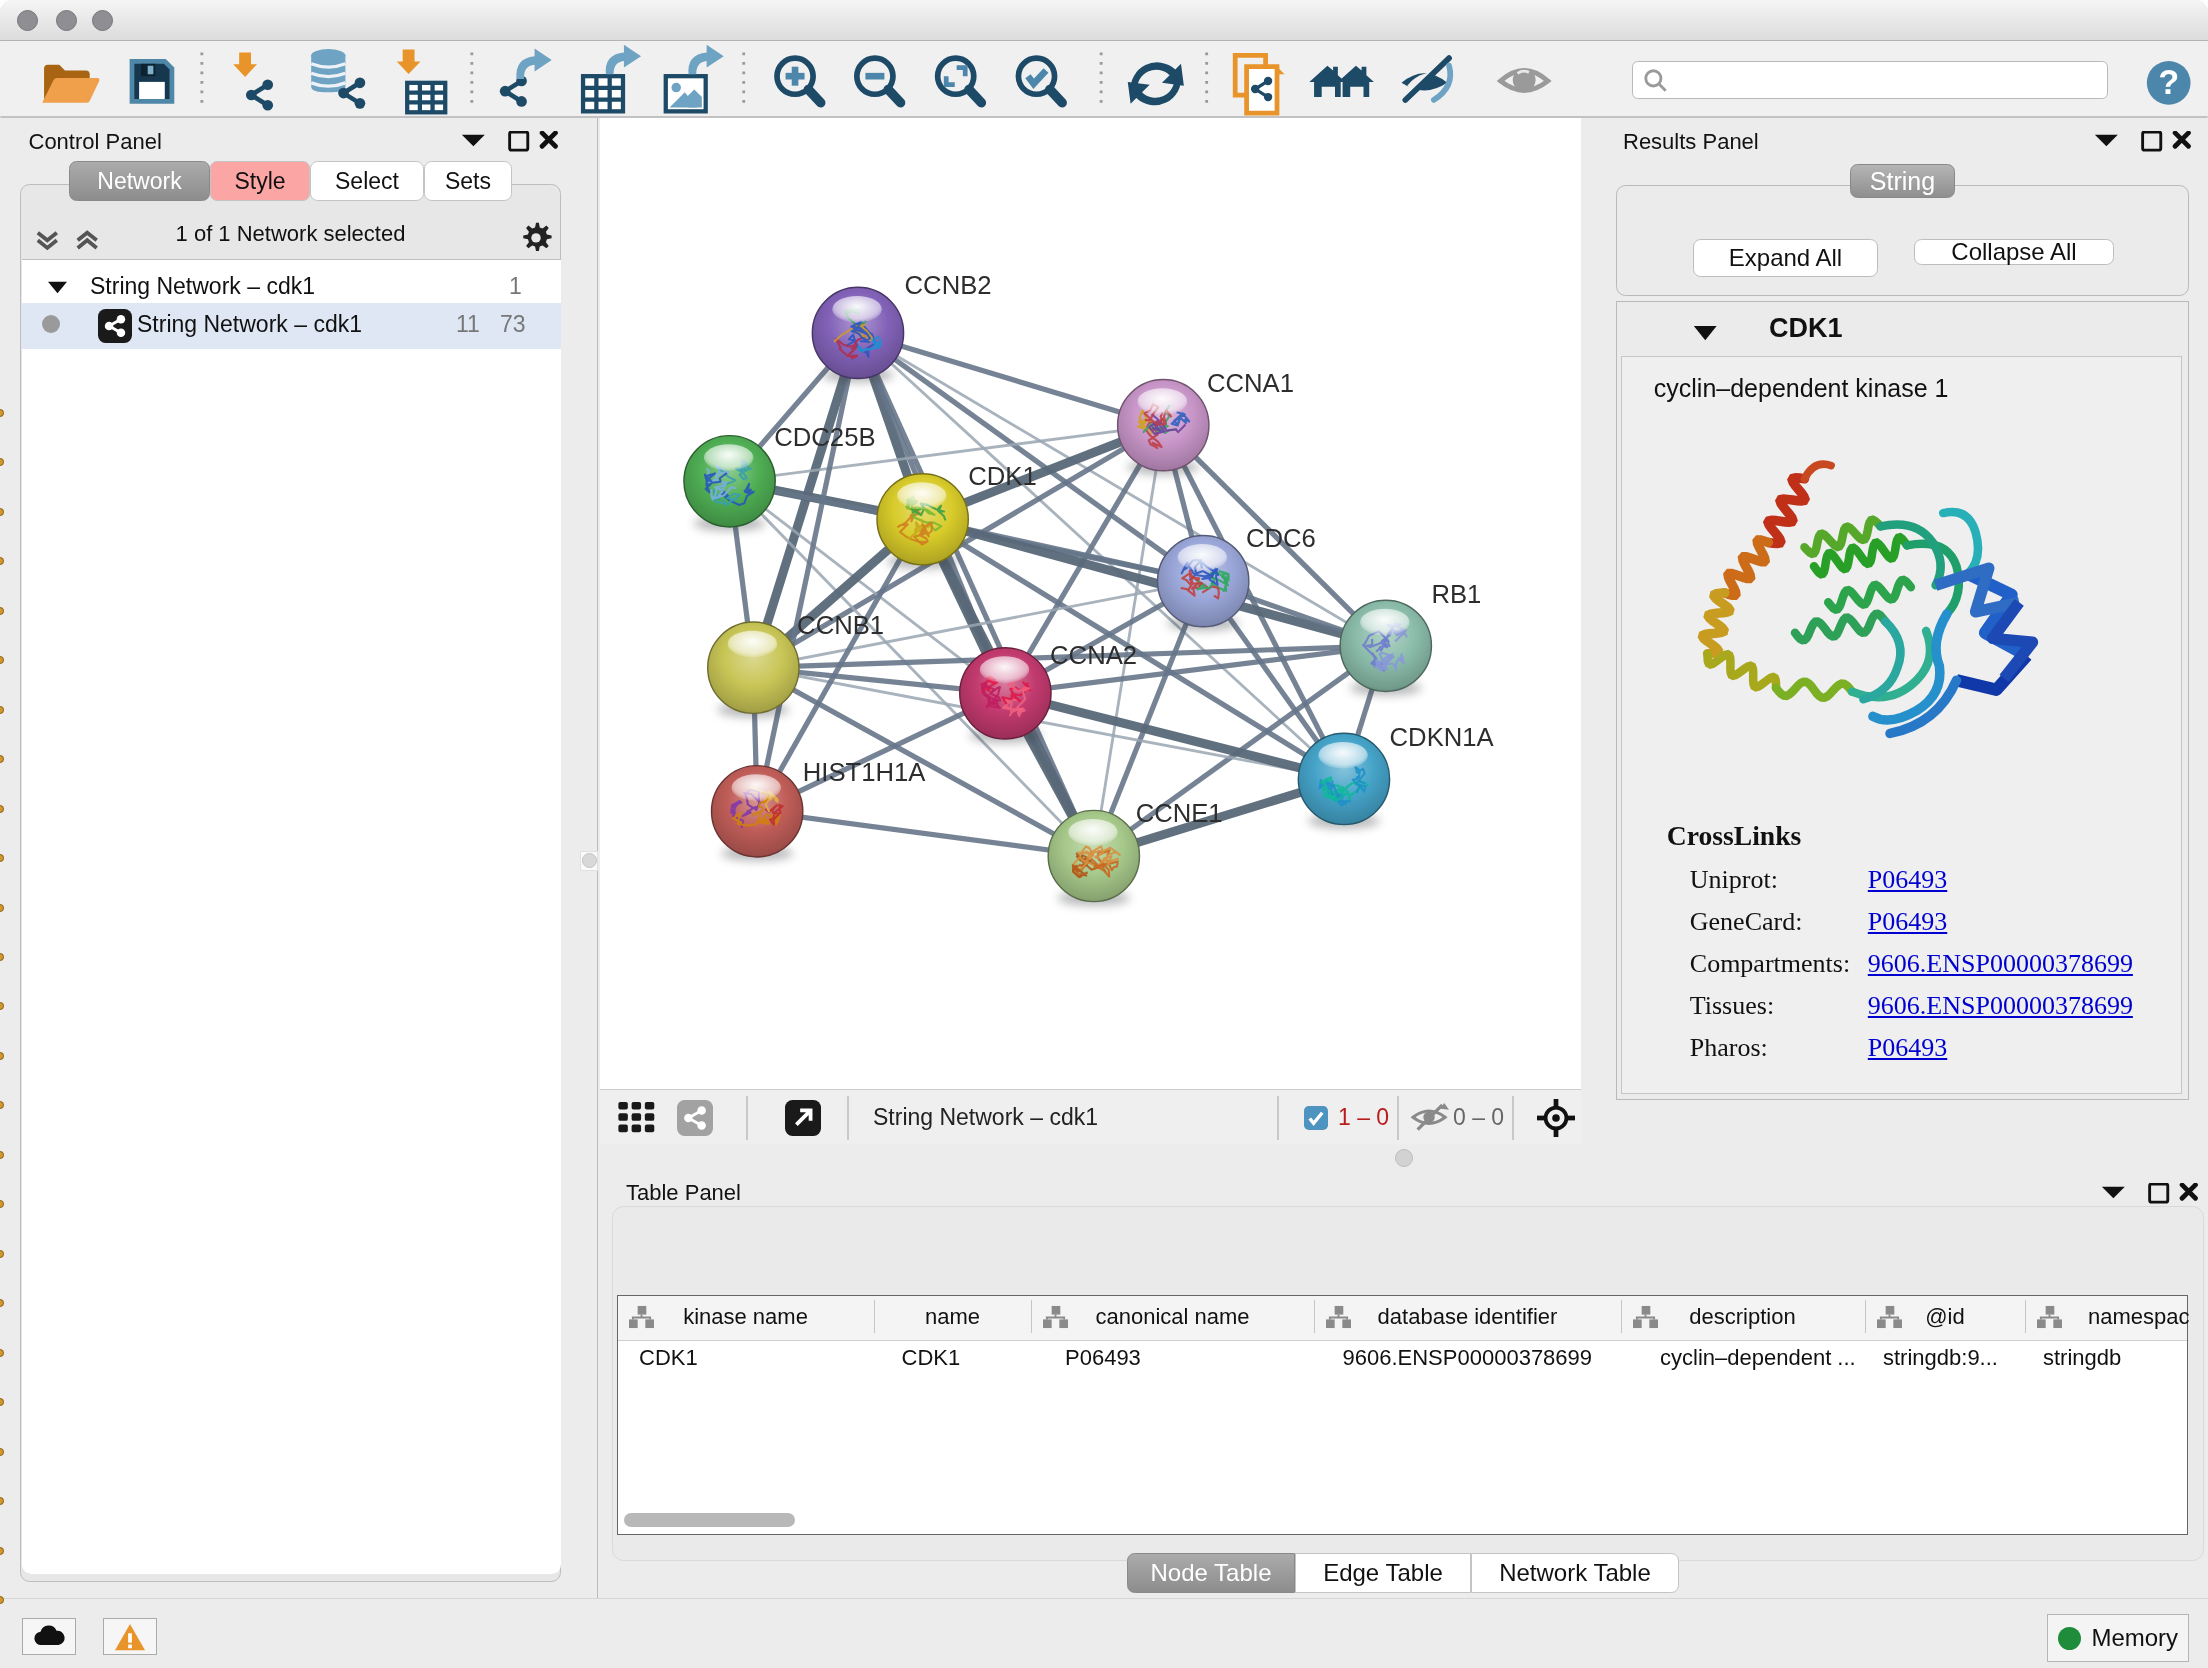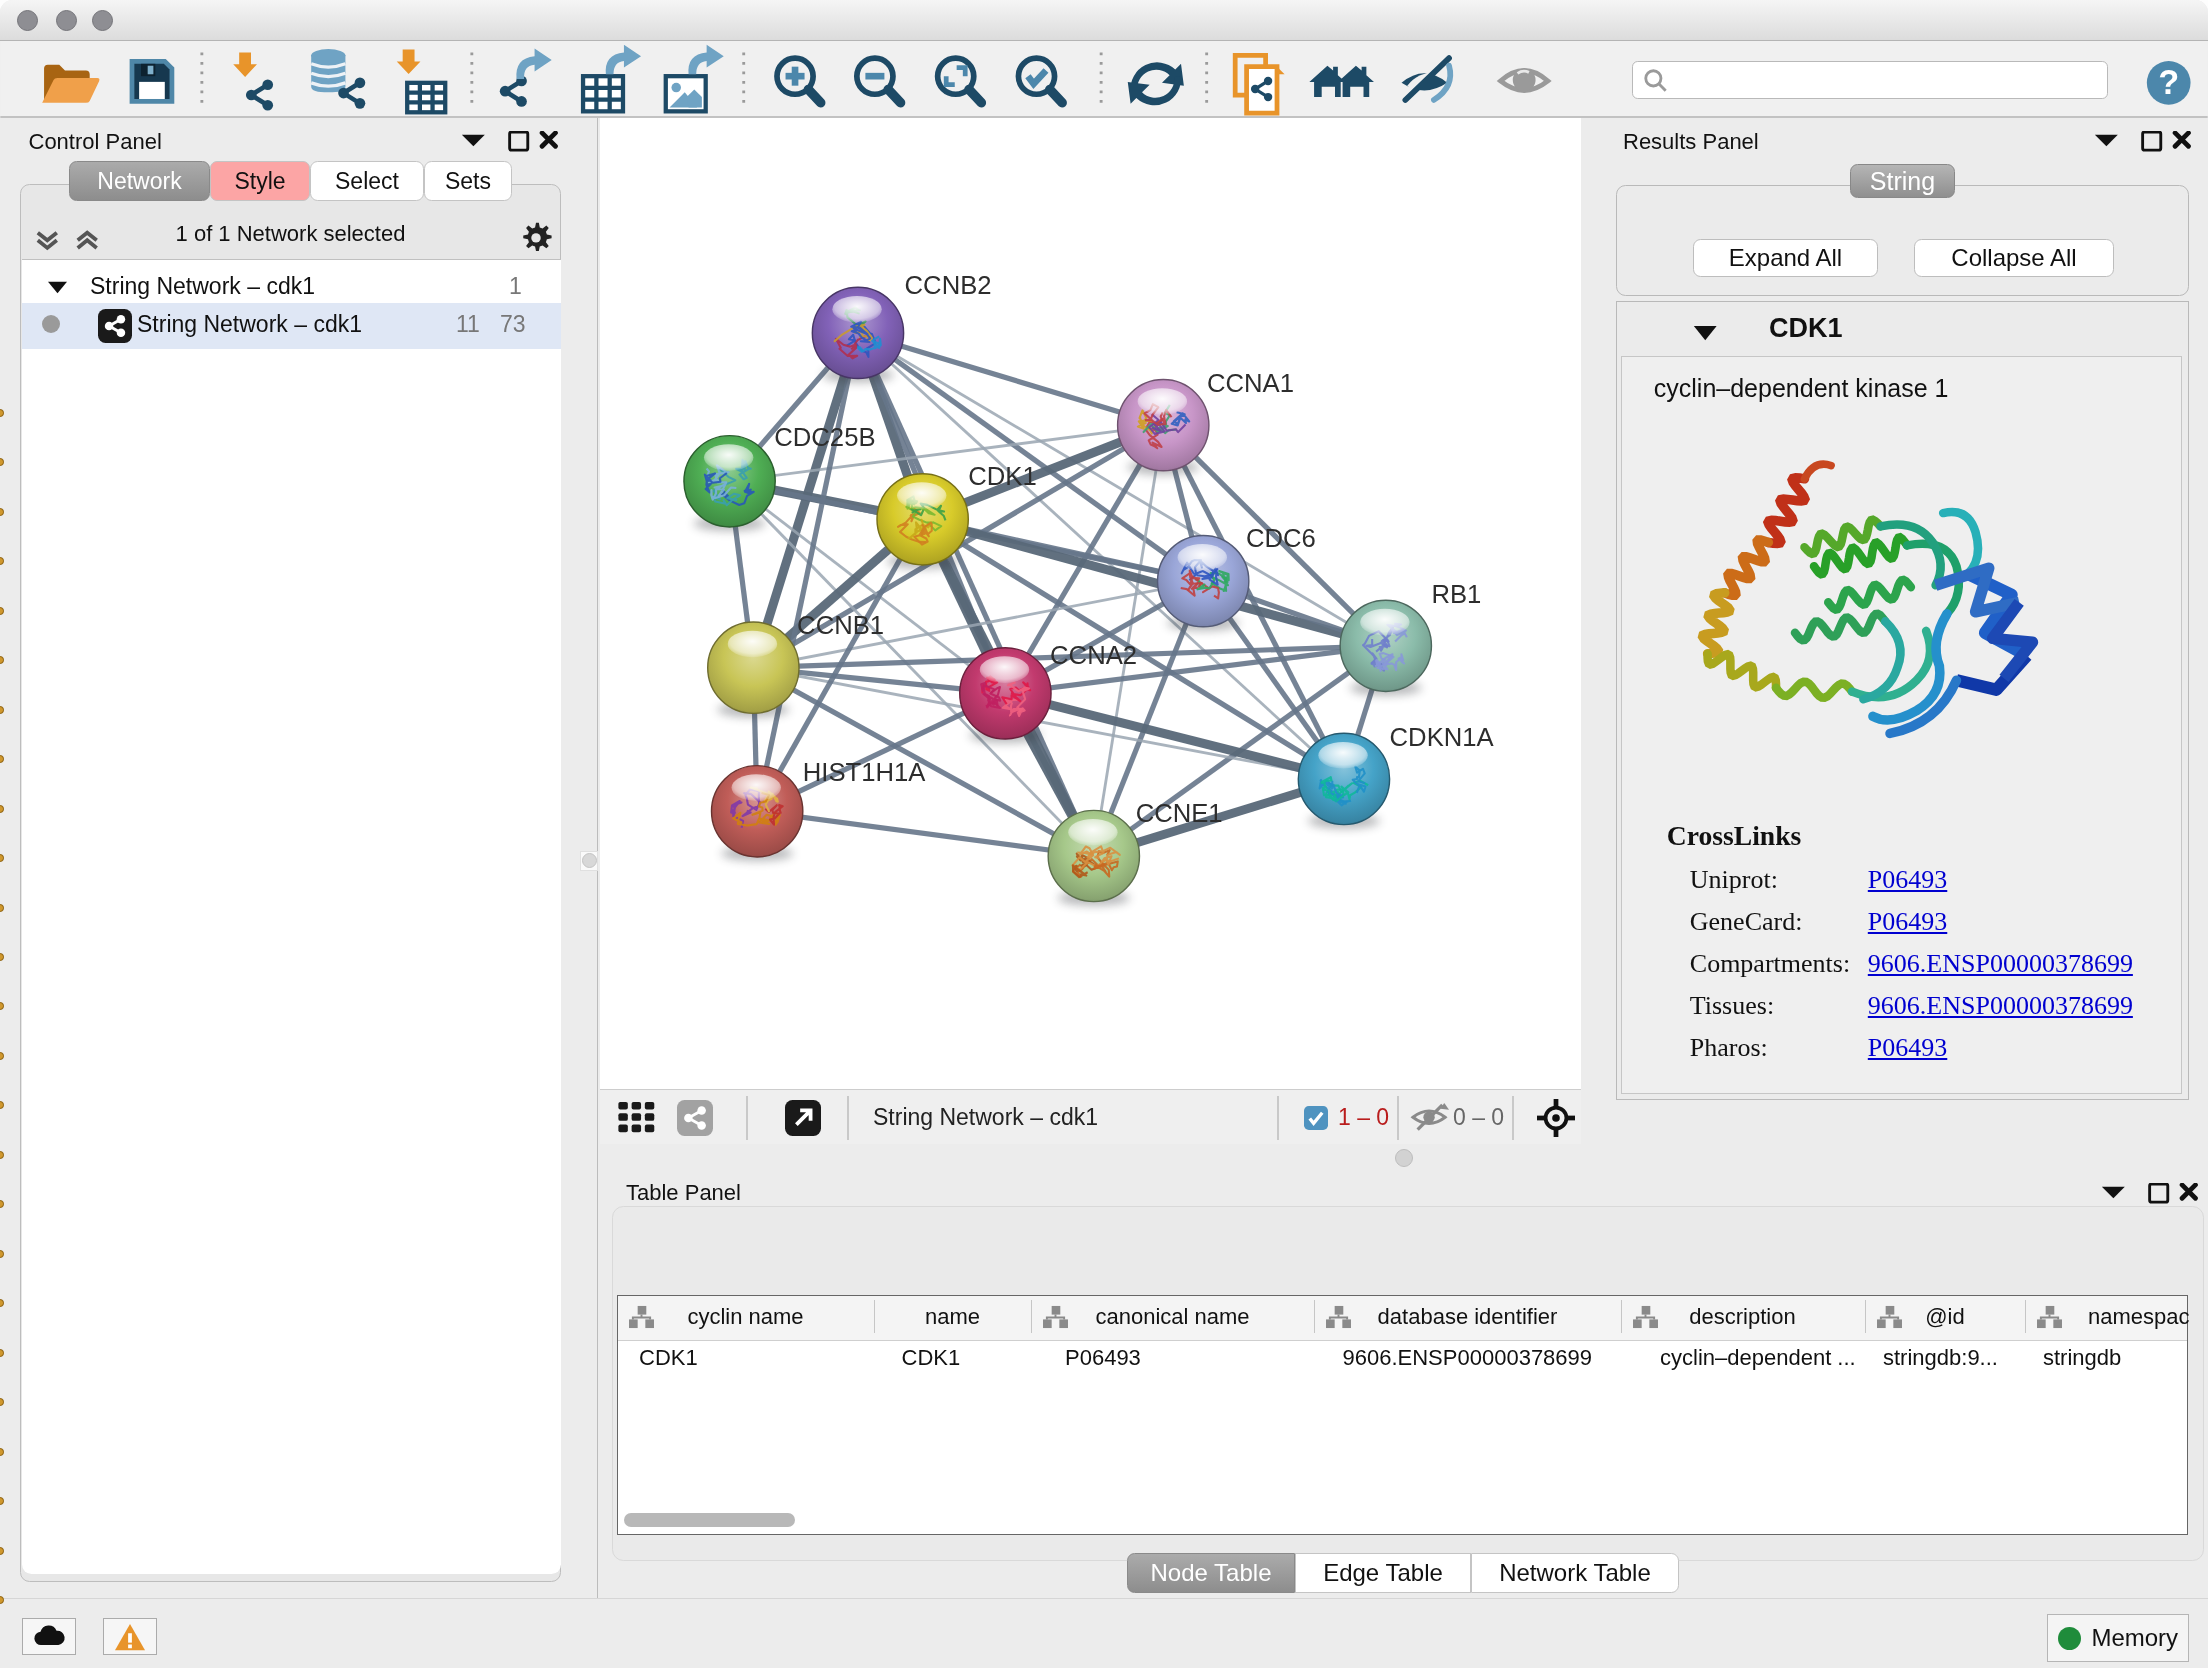--- a/index.html
+++ b/index.html
@@ -539,21 +539,21 @@
 <div class="abs" style="left:1582px;top:118px;width:627px;height:1026px;background:#ececec">
  <div class="abs ptitle" style="left:41px;top:10.5px">Results Panel</div>
  <svg class="abs" style="left:511px;top:13.3px" width="105" height="21" viewBox="0 0 110 22">
   <path d="M2 4 L26 4 L14 16 Z" fill="#111"></path>
   <rect x="52" y="1" width="19" height="19" fill="none" stroke="#111" stroke-width="3" rx="2"></rect>
   <path d="M86 2 L100 16 M100 2 L86 16" stroke="#111" stroke-width="5" stroke-linecap="round"></path>
  </svg>
  <div class="abs" style="z-index:3;left:268px;top:46px;width:105px;height:34px;background:linear-gradient(#b5b5b5,#8f8f8f);border:1px solid #888;border-radius:7.6px;color:#fff;font-size:25px;display:flex;align-items:center;justify-content:center">String</div>
  <div class="abs" style="left:34px;top:67px;width:573px;height:111px;background:#ebebeb;border:1.9px solid #b9b9b9;border-radius:9.5px">
   <div class="abs" style="left:76px;top:53px;width:185px;height:38px;background:#fff;border:1px solid #bdbdbd;border-radius:7.6px;font-size:24px;display:flex;align-items:center;justify-content:center;color:#111">Expand All</div>
-  <div class="abs" style="left:297px;top:53px;width:200px;height:38px;background:#fff;border:1px solid #bdbdbd;border-radius:7.6px;font-size:24px;display:flex;align-items:center;justify-content:center;color:#111">Collapse All</div>
+  <div class="abs" style="left:297px;top:53px;width:200px;height:26px;background:#fff;border:1px solid #bdbdbd;border-radius:7.6px;font-size:24px;display:flex;align-items:center;justify-content:center;color:#111">Collapse All</div>
  </div>
  <div class="abs" style="left:34px;top:183px;width:573px;height:799px;background:#ebebeb;border:1.9px solid #b9b9b9">
   <svg class="abs" style="left:74px;top:21px" width="28.5" height="21" viewBox="0 0 30 22">
           <path d="M3 3 L27 3 L15 18 Z" fill="#111"></path>
         </svg>
   <div class="abs" style="left:152px;top:11.4px;font-size:27px;font-weight:bold;color:#111">CDK1</div>
   <div class="abs" style="left:3.8px;top:54px;width:561px;height:738px;background:#efefef;border:1px solid #c6c6c6">
     <div class="abs" style="left:32px;top:17px;font-size:25px;color:#111">cyclin–dependent kinase 1</div>
     <svg class="abs" style="left:40px;top:95px" width="399" height="314" viewBox="0 0 420 330">
             <path d="M150.0,28.0 L144.9,27.2 L140.7,26.9 L138.0,27.5 L137.1,29.1 L138.0,31.7 L140.4,35.2 L143.7,39.2 L146.9,43.1 L149.3,46.6 L150.3,49.2 L149.4,50.8 L146.6,51.4 L142.4,51.1 L137.3,50.3 L132.3,49.6 L128.0,49.3 L125.3,49.8 L124.4,51.4 L125.3,54.1 L127.8,57.6 L131.0,61.5 L134.2,65.4 L136.7,68.9 L137.6,71.6 L136.7,73.2 L134.0,73.7 L129.7,73.4 L124.7,72.7 L119.6,71.9 L115.4,71.6 L112.6,72.2 L111.7,73.8 L112.7,76.4 L115.1,79.9 L118.3,83.8 L121.6,87.8 L124.0,91.3 L124.9,93.9 L124.0,95.5 L121.3,96.1 L117.1,95.8 L112.0,95.0" fill="none" stroke="#c03018" stroke-width="10" stroke-linecap="round"></path>
@@ -612,21 +612,21 @@
 <div class="abs" style="left:617px;top:1294px;width:1571px;height:240px;pointer-events:none">
 <div class="abs" style="left:0px;top:0;width:257px;height:45px;overflow:hidden">
         <svg style="position:absolute;left:11.4px;top:10.5px" width="27" height="24" viewBox="0 0 28 25">
           <g fill="#8a8a8a">
             <rect x="10" y="1" width="9" height="9"></rect>
             <rect x="1" y="15" width="9" height="9"></rect>
             <rect x="18" y="15" width="9" height="9"></rect>
           </g>
           <path d="M14 10 L14 13 M5 15 L5 13 L23 13 L23 15" stroke="#8a8a8a" stroke-width="2" fill="none"></path>
         </svg>
-        <div style="position:absolute;left:0;top:9.5px;width:100%;text-align:center;font-size:22px;color:#111">cyclin name</div>
+        <div style="position:absolute;left:0;top:9.5px;width:100%;text-align:center;font-size:22px;color:#111">kinase name</div>
       </div>
 <div class="abs" style="left:0px;top:45px;width:257px;height:38px;overflow:hidden">
         <div style="position:absolute;left:22px;top:5.7px;font-size:22px;color:#111;white-space:nowrap">CDK1</div>
       </div>
 <div class="abs" style="left:257px;top:0;width:157px;height:45px;overflow:hidden">
         <div style="position:absolute;left:0;top:5.7px;width:1px;height:33px;background:#c6c6c6"></div>
         <div style="position:absolute;left:0;top:9.5px;width:100%;text-align:center;font-size:22px;color:#111">name</div>
       </div>
 <div class="abs" style="left:257px;top:45px;width:157px;height:38px;overflow:hidden">
         <div style="position:absolute;left:27.6px;top:5.7px;font-size:22px;color:#111;white-space:nowrap">CDK1</div>

